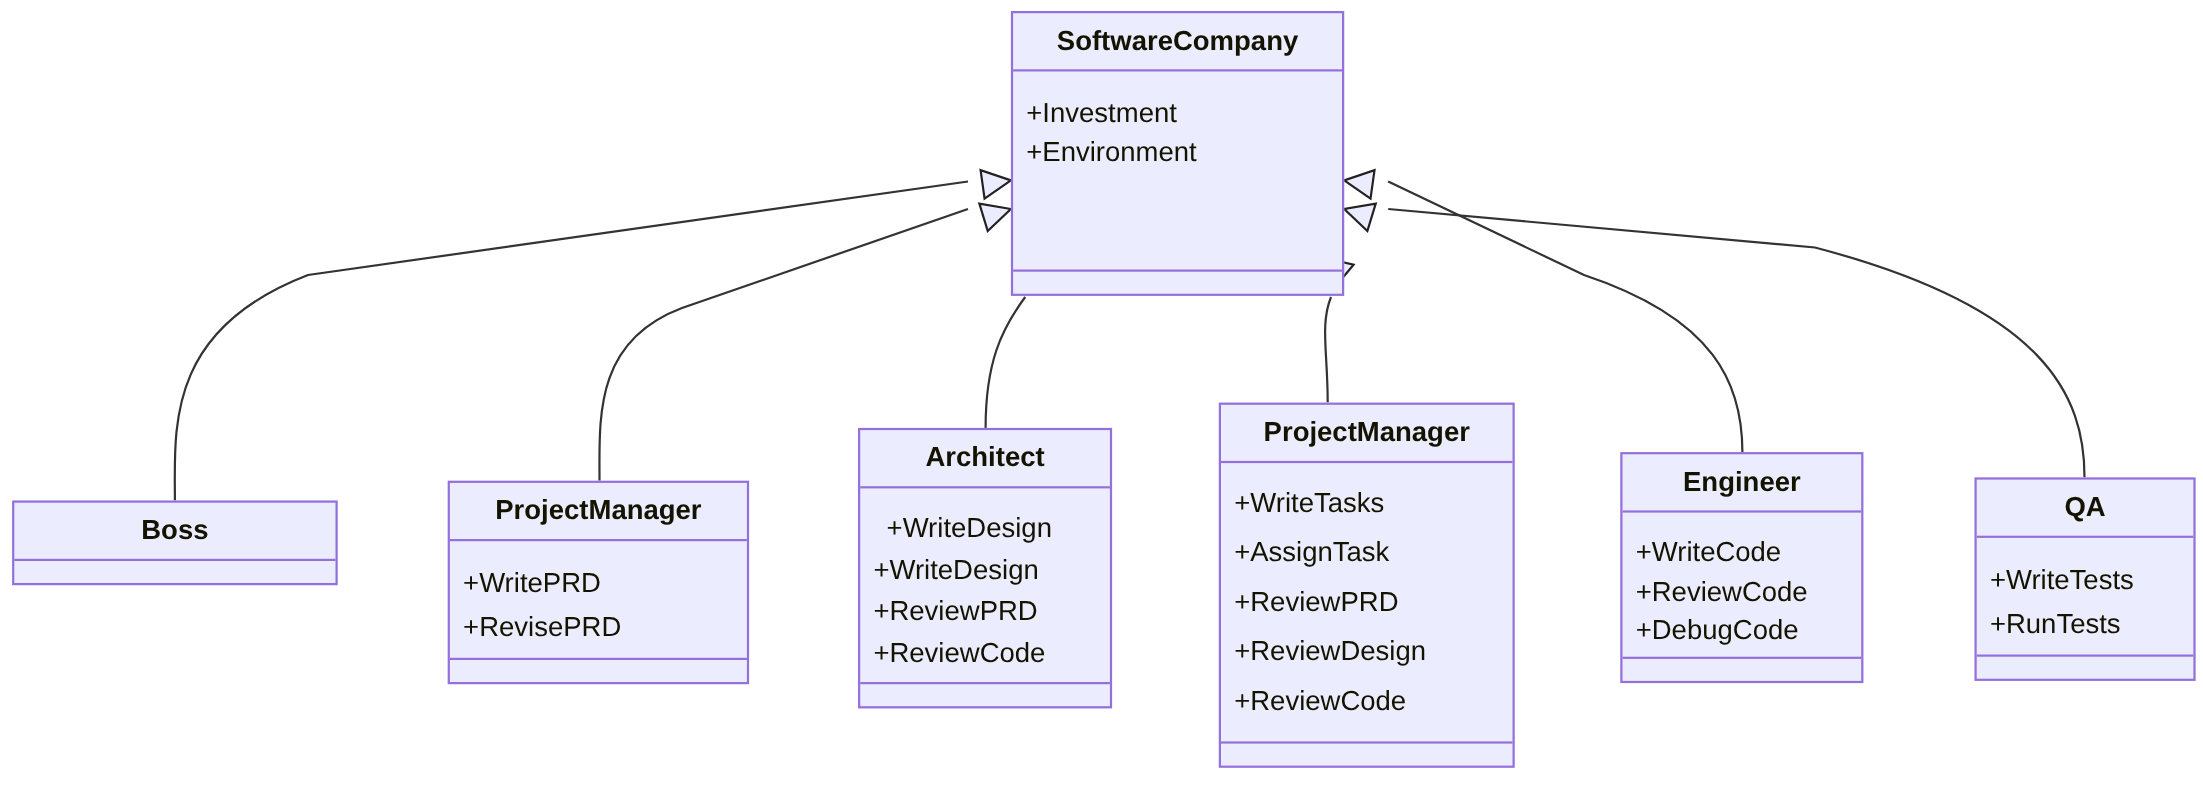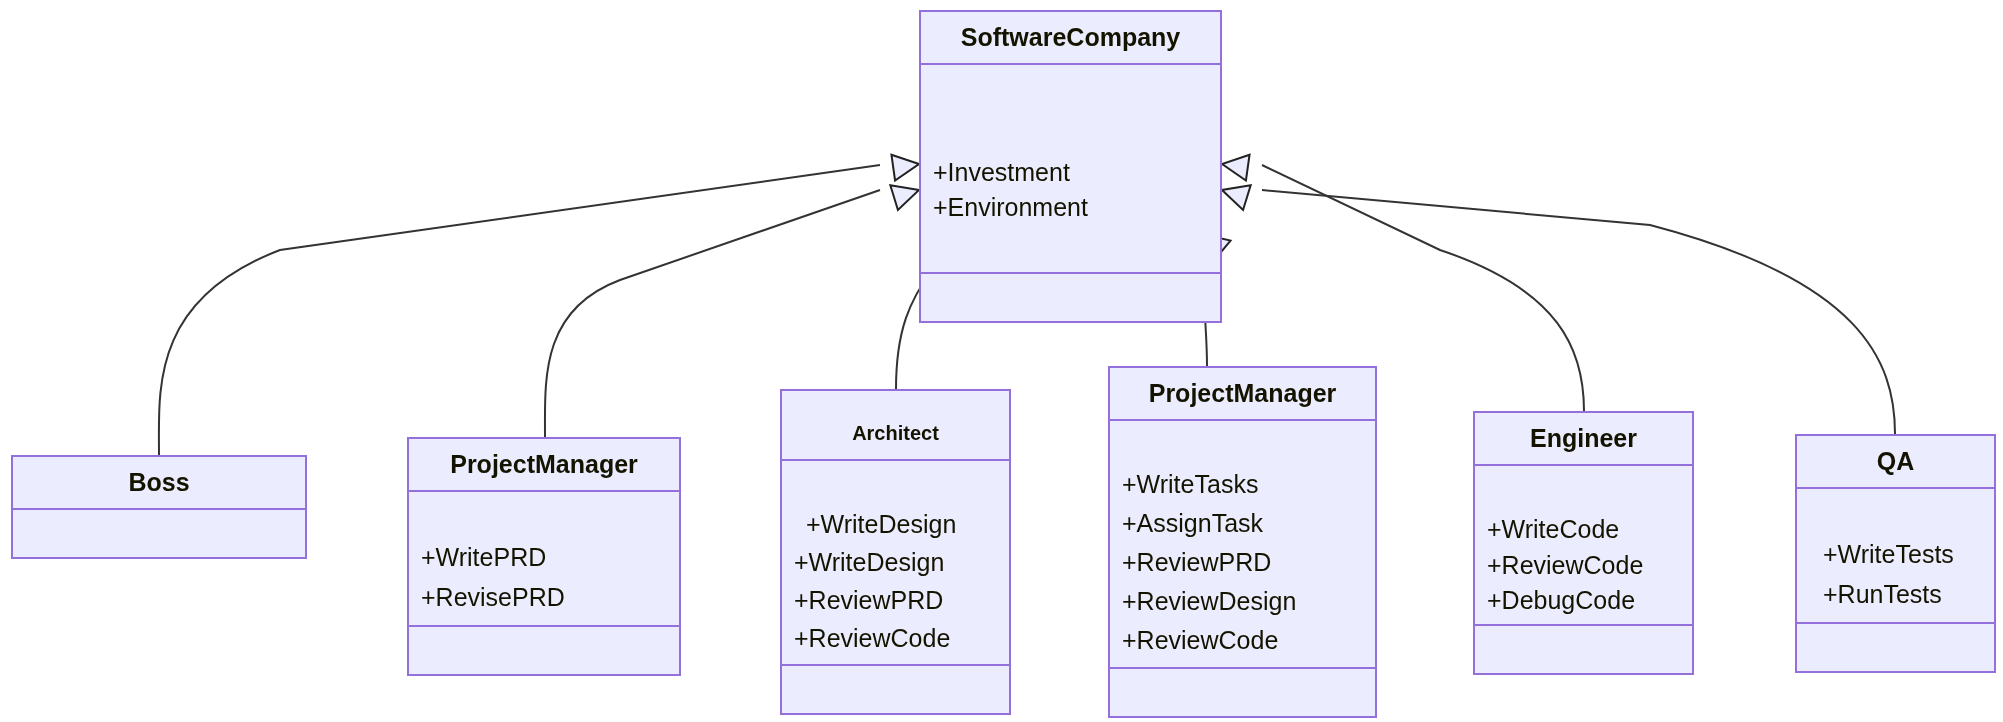--- a/index.html
+++ b/index.html
@@ -27,38 +27,36 @@
     height: 722px;
     pointer-events: none;
   }
   .uml-class {
     position: absolute;
     box-sizing: border-box;
     background: #ECECFF;
     border: 2px solid #9370DB;
     display: flex;
     flex-direction: column;
-    gap: 27px;
   }
   .cls-title {
     text-align: center;
     font-weight: bold;
     color: #131300;
     border-bottom: 2px solid #9370DB;
     box-sizing: border-box;
     display: flex;
     align-items: center;
     justify-content: center;
   }
   .cls-attrs {
     border-bottom: 2px solid #9370DB;
     box-sizing: border-box;
     display: flex;
     flex-direction: column;
-    justify-content: center;
   }
   .cls-attr-row {
     color: #131300;
     white-space: nowrap;
     line-height: 1.0;
   }
   .cls-methods {
     box-sizing: border-box;
     flex: 1 1 auto;
   }
@@ -110,52 +108,52 @@
       </div>
       <div class="uml-class" style="left: 407px; top: 437px; width: 274px; background: rgb(236, 236, 255); border-color: rgb(147, 112, 219);">
         <div class="cls-title" style="height: 53px; font-size: 25px; color: rgb(19, 19, 0); border-bottom-color: rgb(147, 112, 219);">ProjectManager</div>
         <div class="cls-attrs" style="height: 108px; border-bottom-color: rgb(147, 112, 219); padding-left: 12px; padding-top: 26px;">
           <div class="cls-attr-row" style="font-size: 25px; height: 45px; color: rgb(19, 19, 0);">+WritePRD</div>
           <div class="cls-attr-row" style="font-size: 25px; height: 45px; color: rgb(19, 19, 0);">+RevisePRD</div>
         </div>
         <div class="cls-methods" style="height: 20px;"></div>
       </div>
       <div class="uml-class" style="left: 780px; top: 389px; width: 231px; background: rgb(236, 236, 255); border-color: rgb(147, 112, 219);">
-        <div class="cls-title" style="height: 53px; font-size: 20px; color: rgb(19, 19, 0); border-bottom-color: rgb(147, 112, 219); margin-top: 17px;">Architect</div>
+        <div class="cls-title" style="height: 53px; font-size: 25px; color: rgb(19, 19, 0); border-bottom-color: rgb(147, 112, 219);">Architect</div>
         <div class="cls-attrs" style="height: 178px; border-bottom-color: rgb(147, 112, 219); padding-left: 12px; padding-top: 24px;">
           <div class="cls-attr-row" style="font-size: 25px; height: 45px; color: rgb(19, 19, 0); margin-left: 12px;">+WriteDesign</div>
           <div class="cls-attr-row" style="font-size: 25px; height: 45px; color: rgb(19, 19, 0);">+WriteDesign</div>
           <div class="cls-attr-row" style="font-size: 25px; height: 45px; color: rgb(19, 19, 0);">+ReviewPRD</div>
           <div class="cls-attr-row" style="font-size: 25px; height: 45px; color: rgb(19, 19, 0);">+ReviewCode</div>
         </div>
         <div class="cls-methods" style="height: 20px;"></div>
       </div>
       <div class="uml-class" style="left: 1108px; top: 366px; width: 269px; background: rgb(236, 236, 255); border-color: rgb(147, 112, 219);">
         <div class="cls-title" style="height: 53px; font-size: 25px; color: rgb(19, 19, 0); border-bottom-color: rgb(147, 112, 219);">ProjectManager</div>
-        <div class="cls-attrs" style="height: 221px; border-bottom-color: rgb(147, 112, 219); padding-left: 12px; padding-top: 24px;">
+        <div class="cls-attrs" style="height: 255px; border-bottom-color: rgb(147, 112, 219); padding-left: 12px; padding-top: 24px;">
           <div class="cls-attr-row" style="font-size: 25px; height: 45px; color: rgb(19, 19, 0);">+WriteTasks</div>
           <div class="cls-attr-row" style="font-size: 25px; height: 45px; color: rgb(19, 19, 0);">+AssignTask</div>
           <div class="cls-attr-row" style="font-size: 25px; height: 45px; color: rgb(19, 19, 0);">+ReviewPRD</div>
           <div class="cls-attr-row" style="font-size: 25px; height: 45px; color: rgb(19, 19, 0);">+ReviewDesign</div>
           <div class="cls-attr-row" style="font-size: 25px; height: 45px; color: rgb(19, 19, 0);">+ReviewCode</div>
         </div>
         <div class="cls-methods" style="height: 20px;"></div>
       </div>
       <div class="uml-class" style="left: 1473px; top: 411px; width: 221px; background: rgb(236, 236, 255); border-color: rgb(147, 112, 219);">
         <div class="cls-title" style="height: 53px; font-size: 25px; color: rgb(19, 19, 0); border-bottom-color: rgb(147, 112, 219);">Engineer</div>
         <div class="cls-attrs" style="height: 133px; border-bottom-color: rgb(147, 112, 219); padding-left: 12px; padding-top: 24px;">
           <div class="cls-attr-row" style="font-size: 25px; height: 45px; color: rgb(19, 19, 0);">+WriteCode</div>
           <div class="cls-attr-row" style="font-size: 25px; height: 45px; color: rgb(19, 19, 0);">+ReviewCode</div>
           <div class="cls-attr-row" style="font-size: 25px; height: 45px; color: rgb(19, 19, 0);">+DebugCode</div>
         </div>
         <div class="cls-methods" style="height: 20px;"></div>
       </div>
       <div class="uml-class" style="left: 1795px; top: 434px; width: 201px; background: rgb(236, 236, 255); border-color: rgb(147, 112, 219);">
         <div class="cls-title" style="height: 53px; font-size: 25px; color: rgb(19, 19, 0); border-bottom-color: rgb(147, 112, 219);">QA</div>
-        <div class="cls-attrs" style="height: 108px; border-bottom-color: rgb(147, 112, 219); padding-left: 26px; padding-top: 26px;">
+        <div class="cls-attrs" style="height: 108px; border-bottom-color: rgb(147, 112, 219); padding-left: 12px; padding-top: 26px;">
           <div class="cls-attr-row" style="font-size: 25px; height: 45px; color: rgb(19, 19, 0);">+WriteTests</div>
           <div class="cls-attr-row" style="font-size: 25px; height: 45px; color: rgb(19, 19, 0);">+RunTests</div>
         </div>
         <div class="cls-methods" style="height: 20px;"></div>
       </div>
     </div>
 
 </div>
 
 </body></html>

